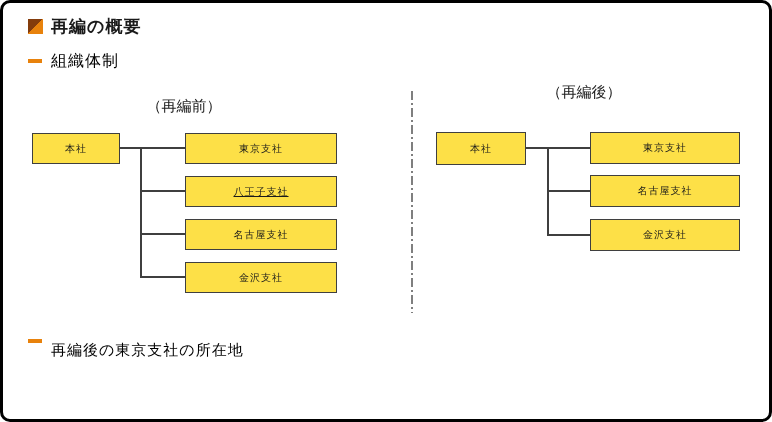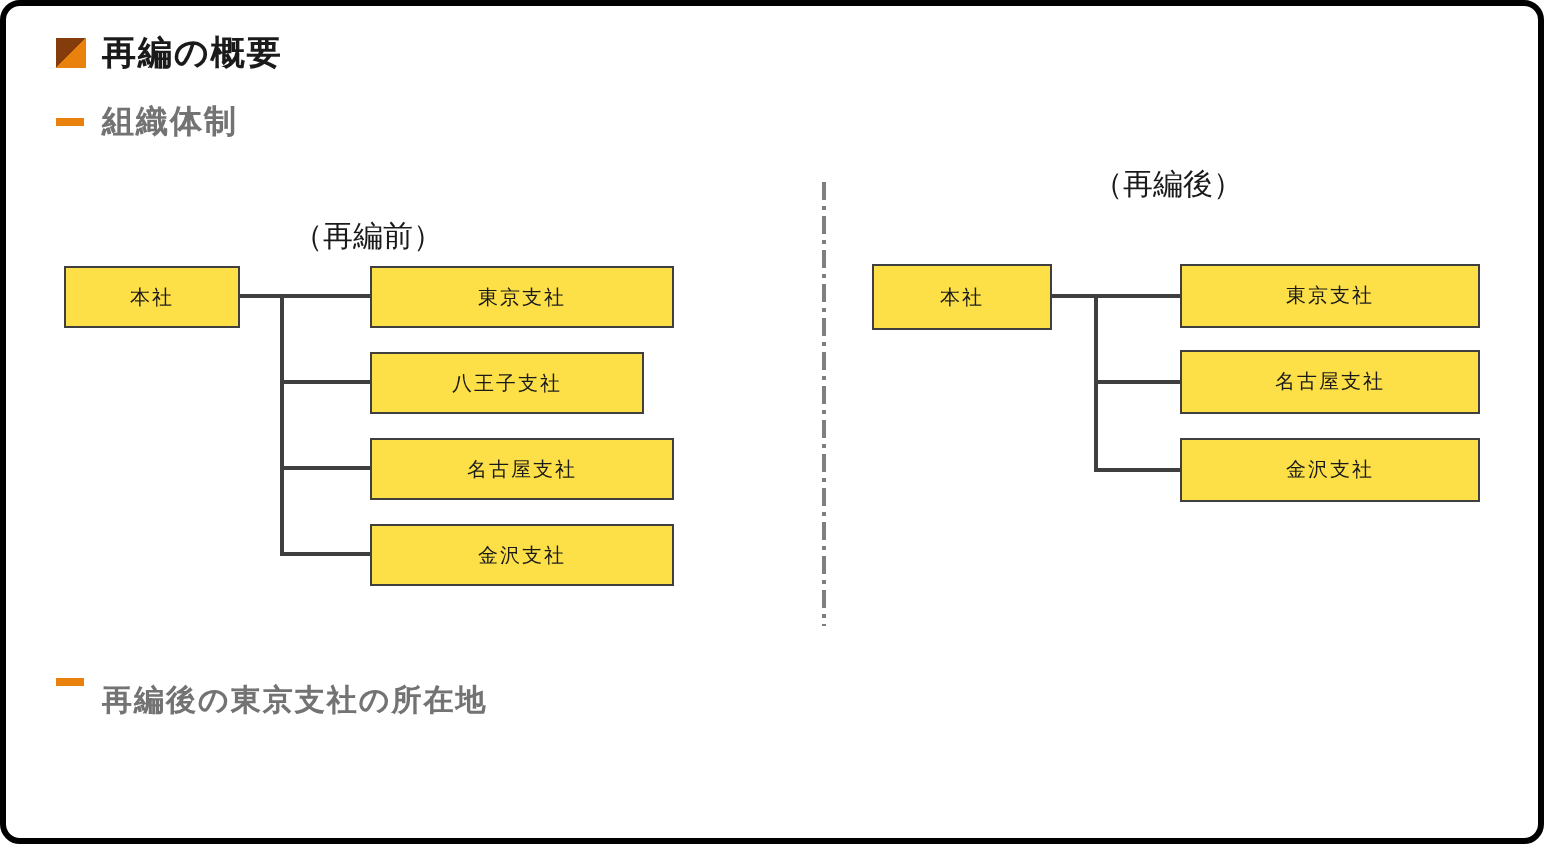--- a/index.html
+++ b/index.html
@@ -35,53 +35,53 @@
     text-align: right;
   }
   .bullet-dash {
     width: 14px; height: 4px;
     background: #e8820c;
   }
   .dash-1 { left: 25px; top: 56px; }
   .dash-2 { left: 25px; top: 336px; }
   .section-title {
     font-size: 16px;
-    font-weight: bold;
-    color: #737373;
+    font-weight: normal;
+    color: #000000;
     letter-spacing: 1px;
   }
   .sec-1 { left: 48px; top: 48px; }
   .sec-2 { left: 48px; top: 338px; font-size: 15px; }
 
   
   .chart-label {
     width: 120px;
     text-align: center;
     font-size: 15px;
     color: #1a1a1a;
   }
-  .label-before { left: 121px; top: 106px; }
+  .label-before { left: 121px; top: 94px; }
   .label-after  { left: 521px; top: 80px; }
 
   
   .node-box {
     box-sizing: border-box;
     border: 1.5px solid #3f3f3f;
     background: #fde047;
     display: flex;
     align-items: center;
     justify-content: center;
     font-size: 10px;
     color: #1a1a1a;
     letter-spacing: 1px;
   }
   
   .l-root  { left: 29px;  top: 130px; width: 88px;  height: 31px; }
   .l-c0    { left: 182px; top: 130px; width: 152px; height: 31px; }
-  .l-c1    { left: 182px; top: 173px; width: 137px; height: 31px; }
+  .l-c1    { left: 182px; top: 173px; width: 152px; height: 31px; text-decoration: underline; }
   .l-c2    { left: 182px; top: 216px; width: 152px; height: 31px; }
   .l-c3    { left: 182px; top: 259px; width: 152px; height: 31px; }
   
   .r-root  { left: 433px; top: 129px; width: 90px;  height: 33px; }
   .r-c0    { left: 587px; top: 129px; width: 150px; height: 32px; }
   .r-c1    { left: 587px; top: 172px; width: 150px; height: 32px; }
   .r-c2    { left: 587px; top: 216px; width: 150px; height: 32px; }
 
   
   .line { background: #3f3f3f; }

